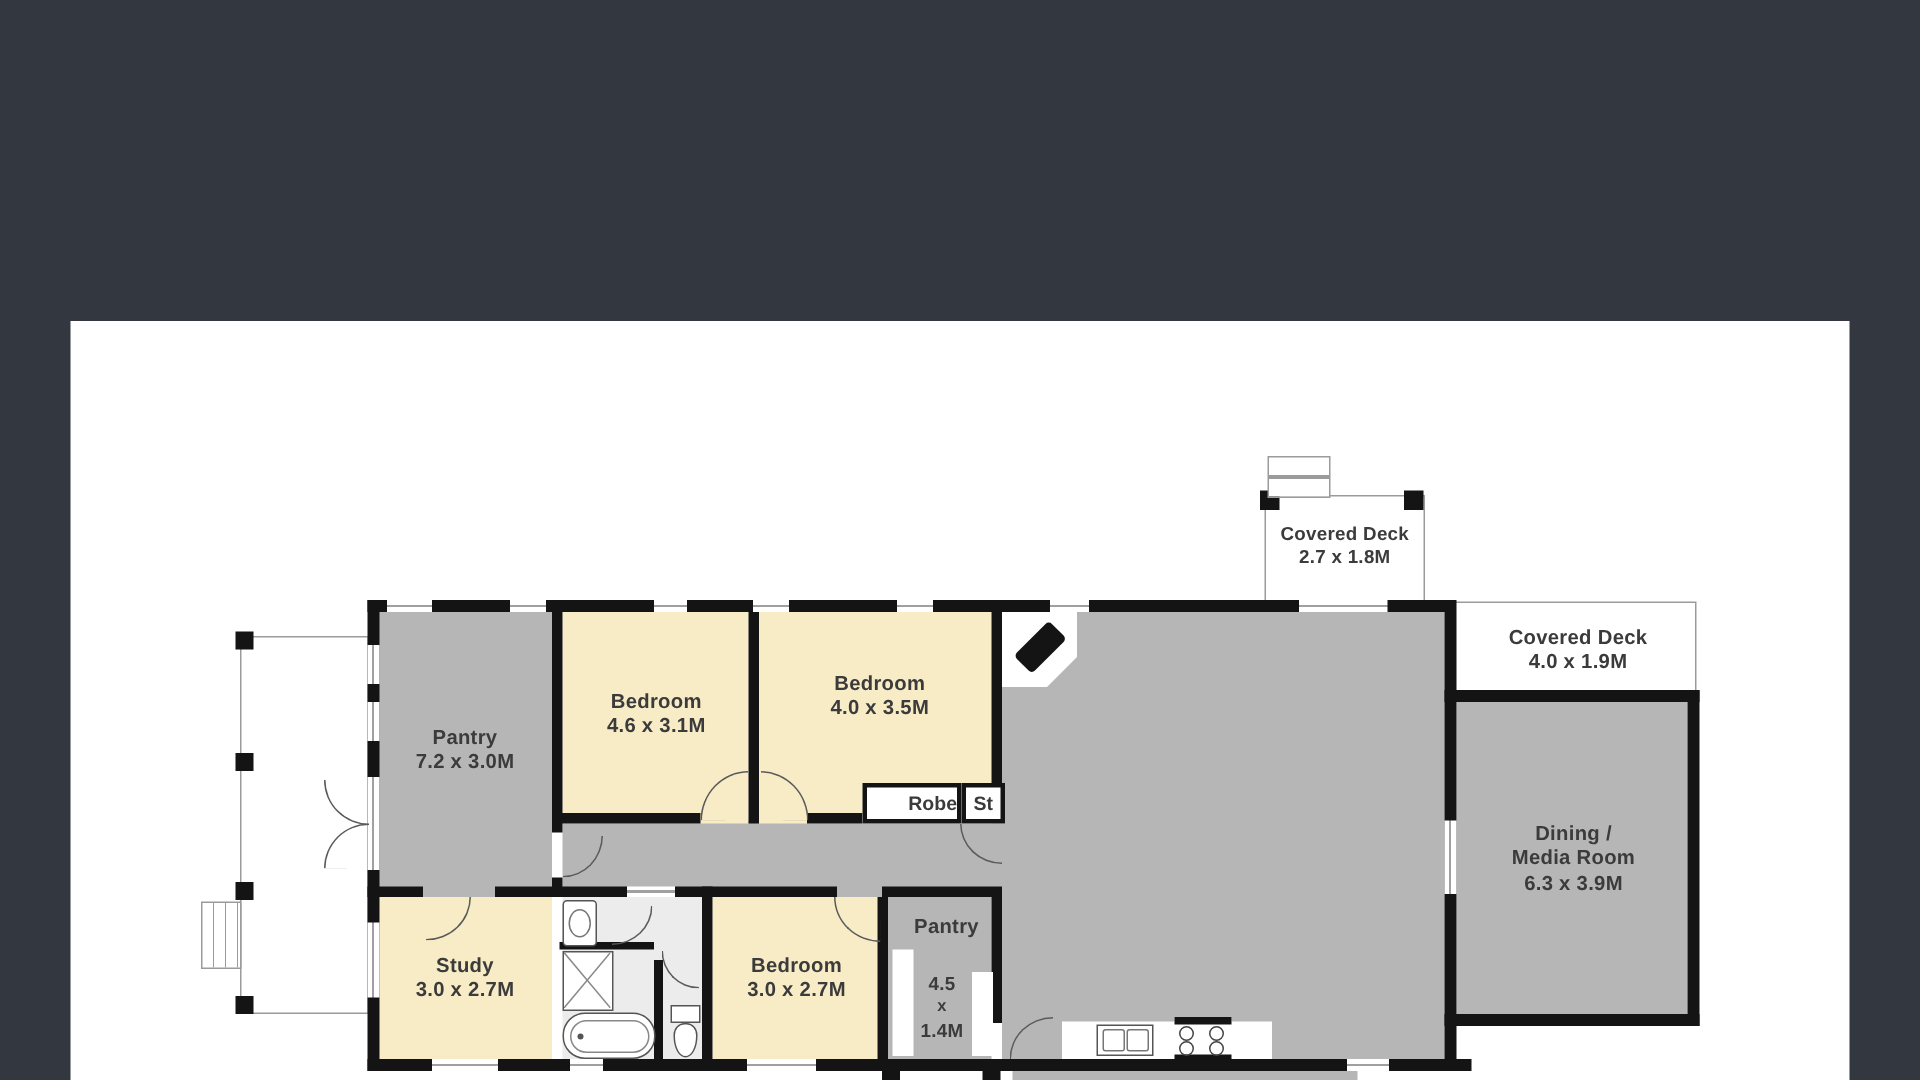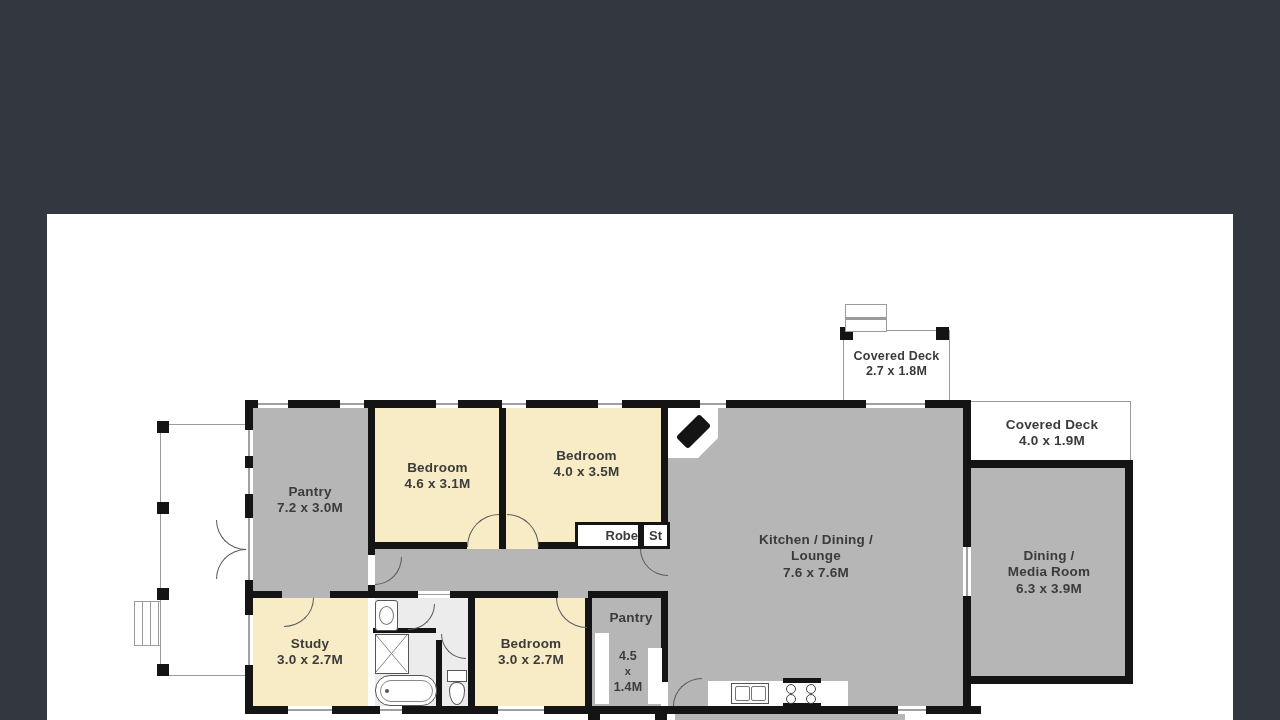--- a/index.html
+++ b/index.html
@@ -174,25 +174,20 @@
     <div class="label" style="left:377px;top:460px;width:121px;">
       <div>Bedroom</div>
       <div>4.6 x 3.1M</div>
     </div>
 
     <div class="label" style="left:509px;top:448px;width:155px;">
       <div>Bedroom</div>
       <div>4.0 x 3.5M</div>
     </div>
 
-    <div class="label" style="left:726px;top:532px;width:180px;">
-      <div>Kitchen / Dining /</div>
-      <div>Lounge</div>
-      <div>7.6 x 7.6M</div>
-    </div>
 
     <div class="label sm" style="left:845px;top:349px;width:103px;">
       <div>Covered Deck</div>
       <div>2.7 x 1.8M</div>
     </div>
 
     <div class="label" style="left:977px;top:417px;width:150px;">
       <div>Covered Deck</div>
       <div>4.0 x 1.9M</div>
     </div>

